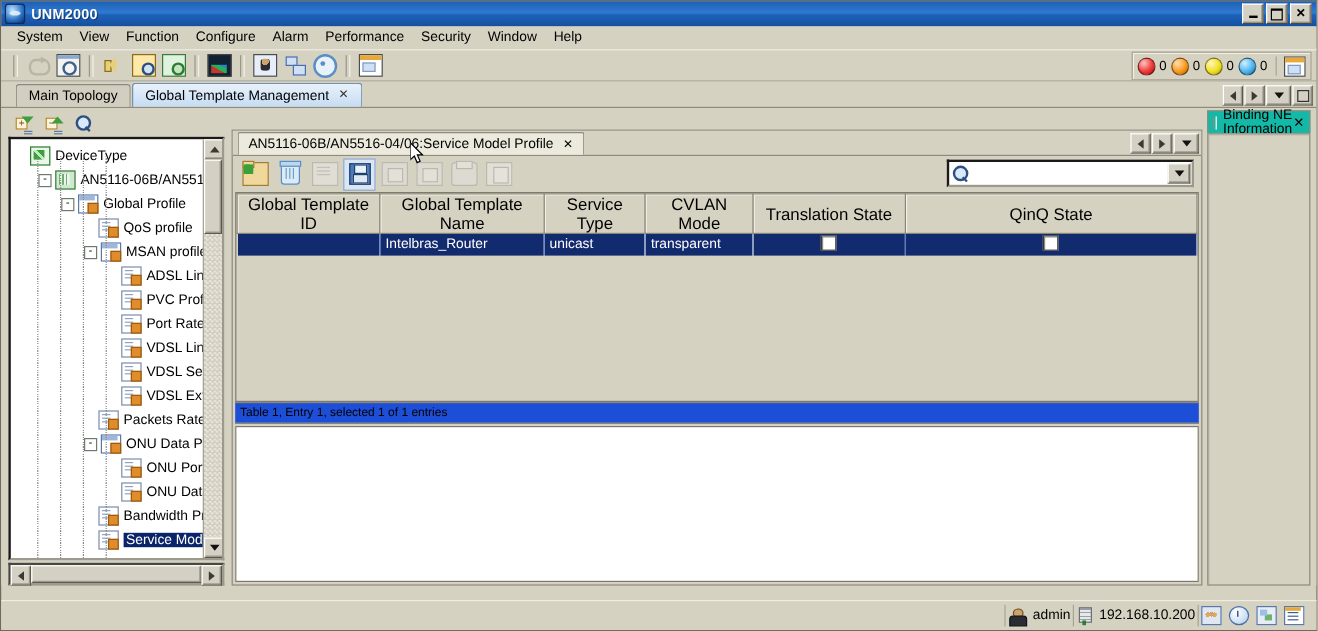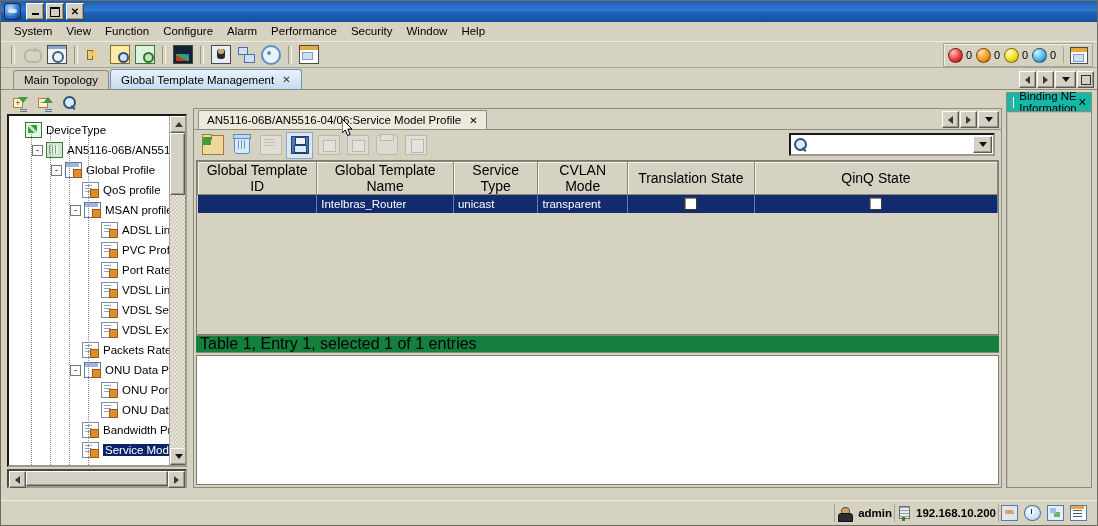--- a/index.html
+++ b/index.html
@@ -161,40 +161,40 @@
   table.grid th{background:#d6d2c2;border:1px solid #8a8778;
     box-shadow:inset 1px 1px 0 #f3f0e6;
     font-weight:normal;font-size:14px;height:15px;padding:0 3px;text-align:center;}
   table.grid td{height:18px;font-size:11.5px;padding:0 4px;border-right:1px solid #5c7bbd;
     white-space:nowrap;overflow:hidden;}
   tr.selrow{background:#122a6e;color:#fff;}
   .cbx{width:11px;height:11px;background:#fff;border:1px solid #3a3a33;
     box-shadow:inset 1px 1px 0 #8c8c8c;display:inline-block;}
   .cellcenter{text-align:center;}
   .statusline{height:16px;border-top:1px solid #8a8778;border-bottom:1px solid #8a8778;
-    margin:0 2px;display:flex;align-items:center;padding-left:4px;font-size:16px;
-    background:#15803d;}
+    margin:0 2px;display:flex;align-items:center;padding-left:4px;font-size:10px;
+    background:#1d4ed8;}
   .blankarea{flex:1 1 auto;background:#fff;border:1px solid #7e7a6e;margin:2px 2px 2px 2px;}
 
   
   .rightdock{width:218px;margin-right:5px;display:flex;flex-direction:column;}
   .dockhdr{height:18px;display:flex;align-items:center;background:#14b8a6;
     border:1px solid #8d8a7e;border-bottom:none;padding:0 4px;font-size:11.5px;}
   .grip{width:2px;height:11px;border-left:1px solid #8f8b7e;border-right:1px solid #fdfcf6;margin-right:5px;}
   .dockhdr .ttl{flex:1 1 auto;}
   .dockx{font-weight:bold;font-size:11px;}
   .dockbody{flex:1 1 auto;background:#d6d2c2;border:1px solid #8d8a7e;
     box-shadow:inset 1px 1px 0 #bfbbae;}
 
   
   .statusbar{position:absolute;left:0;right:0;bottom:0;height:24px;background:#d6d2c2;
     border-top:1px solid #efece1;display:flex;align-items:center;justify-content:flex-end;
     padding-right:8px;gap:0;}
   .sbsec{display:flex;align-items:center;gap:6px;padding:0 2px;height:18px;
-    border-left:1px solid #a8a495;font-weight:bold;}
+    border-left:1px solid #a8a495;}
   .sbsec.first{border-left:1px solid #a8a495;}
   .sbtext{font-size:11.5px;}
   .usr{width:15px;height:15px;border-radius:2px;position:relative;background:transparent;}
   .usr:before{content:"";position:absolute;left:4px;top:1px;width:7px;height:6px;border-radius:50%;
      background:#caa46a;border:1px solid #6d4b1d;}
   .usr:after{content:"";position:absolute;left:1px;top:7px;width:13px;height:7px;border-radius:3px 3px 0 0;
      background:#2b2b33;border:1px solid #121217;}
   .srv{width:13px;height:15px;position:relative;}
   .srv:before{content:"";position:absolute;left:2px;top:0;width:9px;height:11px;background:#cfd3d8;
      border:1px solid #6c7076;
@@ -303,20 +303,21 @@
   .texp .bars{position:absolute;right:1px;bottom:0;width:7px;height:1px;background:#5b79a8;
     box-shadow:0 2px 0 #5b79a8;}
 </style>
 </head>
 <body>
 
 <div class="app">
 
   <div class="titlebar">
     <div class="title-ico"></div>
+    <div class="title-text">UNM2000</div>
     <div class="wbtns">
       <div class="wbtn">
           <span class="glyph-min"></span>
         </div>
       <div class="wbtn">
           <span class="glyph-max"></span>
         </div>
       <div class="wbtn">
           <span class="glyph-close">✕</span>
         </div>

